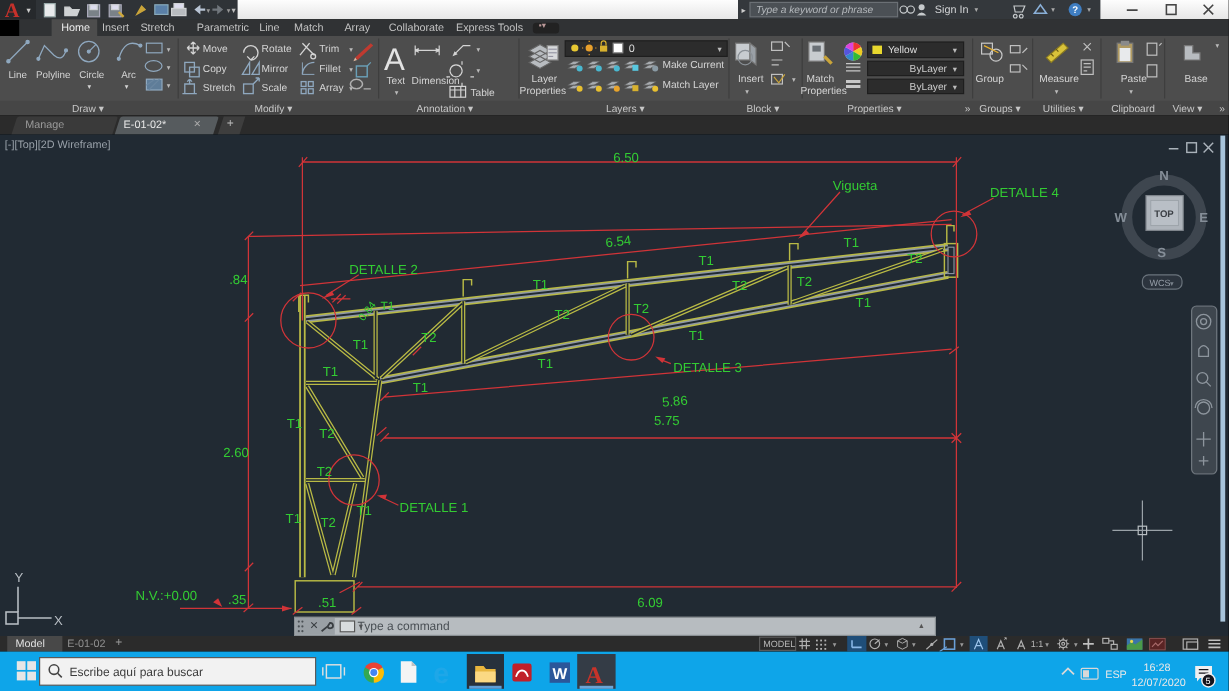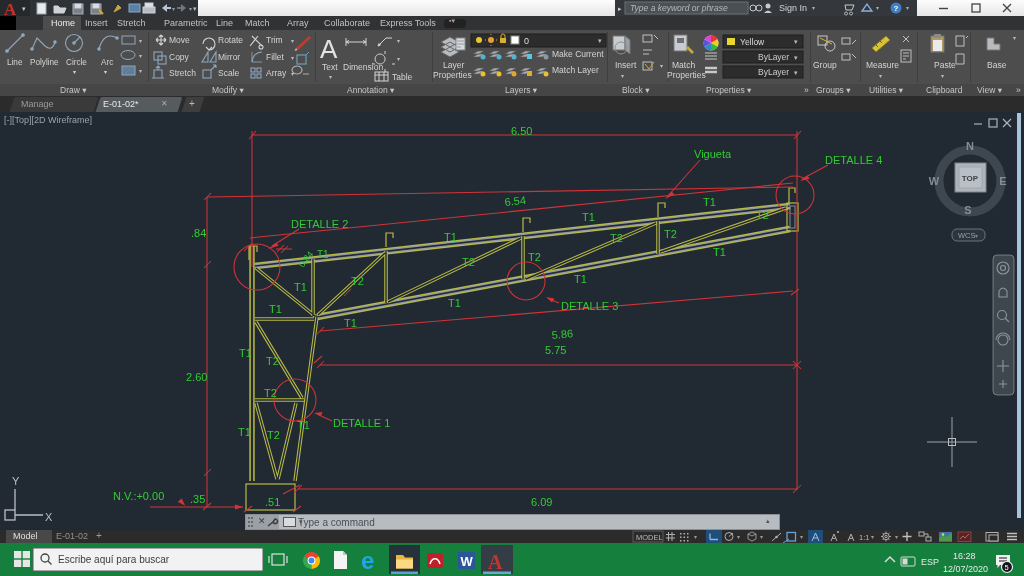--- a/index.html
+++ b/index.html
@@ -594,21 +594,21 @@
           <path d="M330,9 l3,-3 l2,2 l4,-4" stroke="#a86a6a" fill="none"></path>
       <g stroke="#b0b0b0" fill="none">
             <rect x="356" y="2.5" width="12" height="8.5"></rect>
             <rect x="359" y="5" width="9" height="6" fill="#2b2b2b"></rect>
           </g>
       <path d="M377,3.5 h10 M377,6.5 h10 M377,9.5 h10" stroke="#c0c0c0" stroke-width="1.3" fill="none"></path>
     </g>
   </svg>
 </div>
 
-<div class="abs" style="left:0;top:543px;width:1024px;height:33px;background:#15803d">
+<div class="abs" style="left:0;top:543px;width:1024px;height:33px;background:#0ea5e9">
   <svg class="abs" style="left:0;top:0" width="1024" height="33" font-family="Liberation Sans,sans-serif">
     <g id="taskbar">
       <g fill="#e6e6e6">
         <rect x="14" y="8" width="7.3" height="7.3"></rect>
             <rect x="22.7" y="8" width="7.3" height="7.3"></rect>
         <rect x="14" y="16.7" width="7.3" height="7.3"></rect>
             <rect x="22.7" y="16.7" width="7.3" height="7.3"></rect>
       </g>
       <rect x="33" y="5" width="230" height="23" fill="#f2f2f2" stroke="#5a5a5a"></rect>
       <circle cx="45" cy="15" r="4" fill="none" stroke="#444" stroke-width="1.3"></circle>

